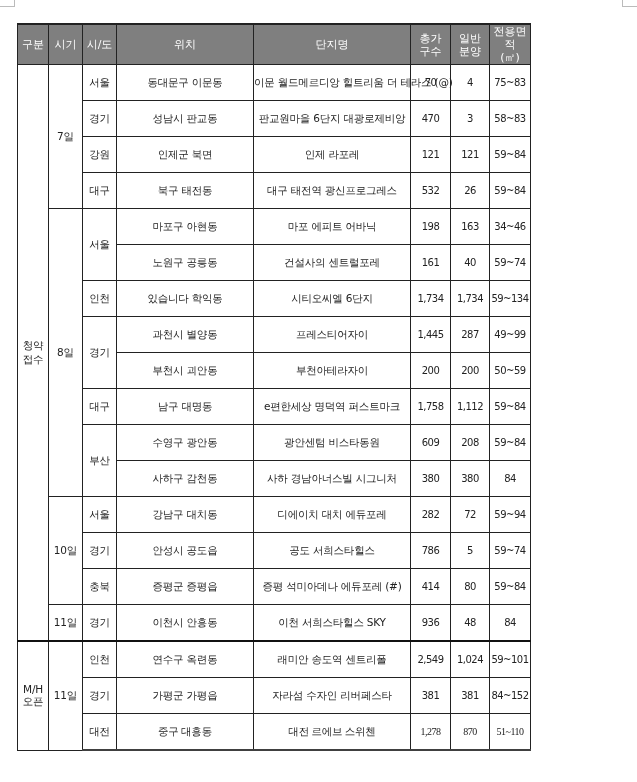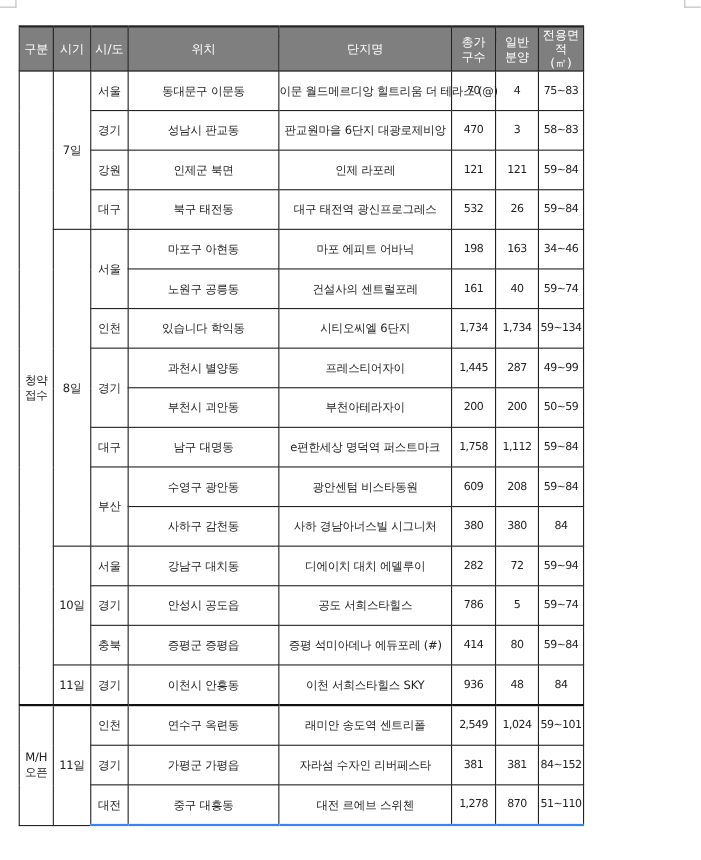--- a/index.html
+++ b/index.html
@@ -13,21 +13,21 @@
            font-size: 12.5px; font-weight: bold; color: #be185d; letter-spacing: -0.3px; margin-top: 20px; }
   table.cal { position: absolute; left: 17px; top: 23px; border-collapse: collapse;
               table-layout: fixed; width: 513px; font-size: 10.5px; }
   table.cal th { background: #7f7f7f; color: #fff; font-weight: normal; height: 30px;
                  border: 1px solid #222; border-top: 2px solid #222; padding: 0; line-height: 13px;
                  font-size: 11px; }
   table.cal td { border: 1px solid #222; text-align: center; vertical-align: middle;
                  height: 35px; padding: 0; white-space: nowrap; letter-spacing: -0.2px; }
   table.cal td.num { font-size: 10px; letter-spacing: -0.5px; }
   table.cal tr.sep td { border-top: 2px solid #111; }
-  table.cal tr.last td { border-bottom: 2px solid #3b82f6; }
+  table.cal tr.last td { border-bottom: 2px solid #404040; font-family: Liberation Serif, serif; }
   .notes { position: absolute; left: 18px; top: 740px; font-size: 9.5px; font-weight: bold;
            color: #222; letter-spacing: -0.3px; line-height: 20px; }
 </style>
 </head>
 <body>
 
 <div class="corner-l"></div>
 <div class="corner-r"></div>
 
 <div class="title">10월 둘째 주 분양캘린더 (10월 7일 ~ 10월 11일)</div>
@@ -162,21 +162,21 @@
       <td>사하 경남아너스빌 시그니처</td>
       <td class="num">380</td>
       <td class="num">380</td>
       <td class="num">84</td>
     </tr>
 
     <tr>
       <td rowspan="3">10일</td>
       <td>서울</td>
       <td>강남구 대치동</td>
-      <td>디에이치 대치 에델루이</td>
+      <td>디에이치 대치 에듀포레</td>
       <td class="num">282</td>
       <td class="num">72</td>
       <td class="num">59~94</td>
     </tr>
 
     <tr>
       <td>경기</td>
       <td>안성시 공도읍</td>
       <td>공도 서희스타힐스</td>
       <td class="num">786</td>

